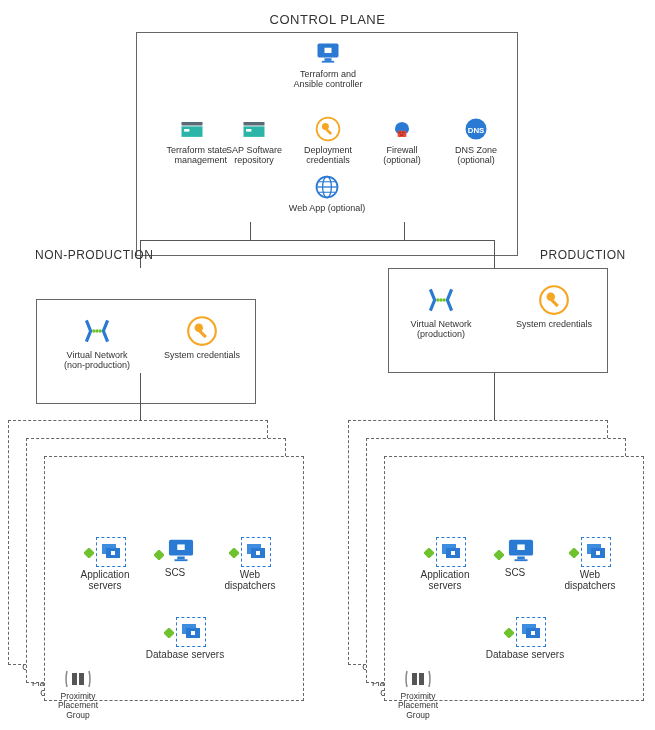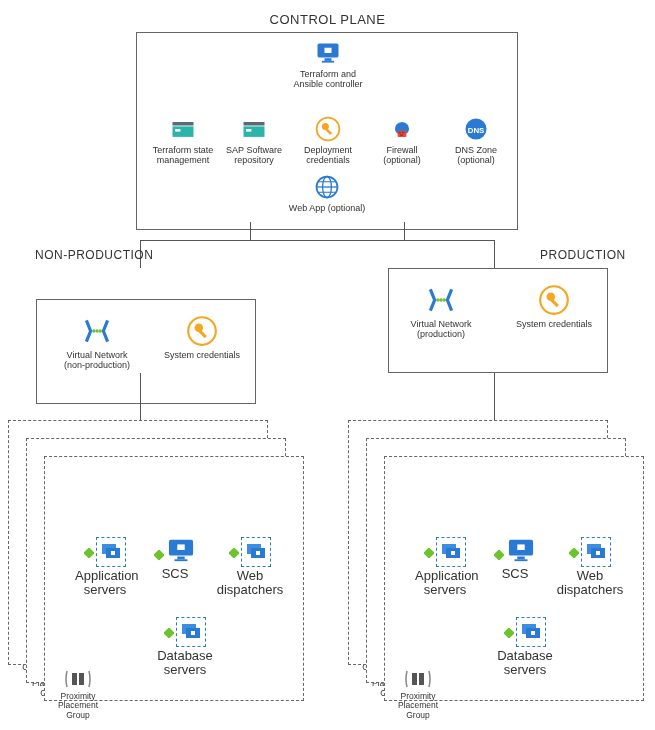--- a/index.html
+++ b/index.html
@@ -17,48 +17,48 @@
   .line-h { position: absolute; height: 0; border-top: 1px solid #555; }
 
   
   .stack { position: absolute; }
   .dash { position: absolute; border: 1.5px dashed #666; background: #fff; }
   .front { z-index: 3; }
   .mid   { z-index: 2; }
   .back  { z-index: 1; }
 
   .sys-item { position: absolute; text-align: center; width: 60px; }
-  .sys-item .lbl { font-size: 13px; line-height: 1.1; margin-top: 2px; }
+  .sys-item .lbl { font-size: 10px; line-height: 1.1; margin-top: 2px; }
 
   .dash-mini { display:inline-block; border:1.5px dashed #2a7ad4; padding:3px; }
   .green-dot { width:10px; height:10px; margin:0 auto 3px; }
   .ppg-lbl { font-size: 8.5px; line-height:1.1; text-align:center; }
 
   .ppg { position:absolute; width:60px; text-align:center; }
 </style>
 </head>
 <body>
 
 <div class="canvas">
 
   <div class="title" style="position:absolute; left:0; right:0; top:12px;">CONTROL PLANE</div>
 
-  <div class="box" style="left:136px; top:32px; width:382px; height:198px;">
+  <div class="box" style="left:136px; top:32px; width:382px; height:224px;">
 
     <div class="item" style="left:156px; top:6px;">
       <svg class="icon" viewBox="0 0 32 32">
         <rect x="4" y="5" width="24" height="16" rx="2" fill="#2a7ad4"></rect>
         <rect x="12" y="22" width="8" height="3" fill="#2a7ad4"></rect>
         <rect x="9" y="25" width="14" height="2" fill="#2a7ad4"></rect>
         <rect x="12" y="10" width="8" height="6" fill="#fff"></rect>
       </svg>
       <div class="lbl">Terraform and Ansible controller</div>
     </div>
 
-    <div class="item" style="left:11px; top:82px;">
+    <div class="item" style="left:20px; top:82px;text-align:right;">
       <svg class="icon" viewBox="0 0 32 32">
         <rect x="4" y="8" width="24" height="4" fill="#5a6b78"></rect>
         <rect x="4" y="13" width="24" height="12" fill="#2bb5a8"></rect>
         <rect x="7" y="16" width="6" height="3" fill="#fff"></rect>
       </svg>
       <div class="lbl">Terraform state management</div>
     </div>
 
     <div class="item" style="left:156px; top:82px;">
       <svg class="icon" viewBox="0 0 32 32">

